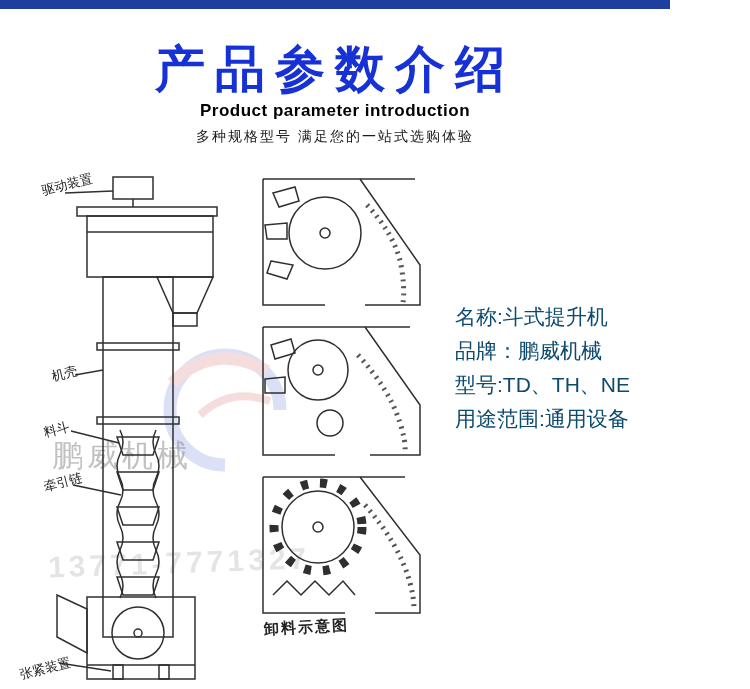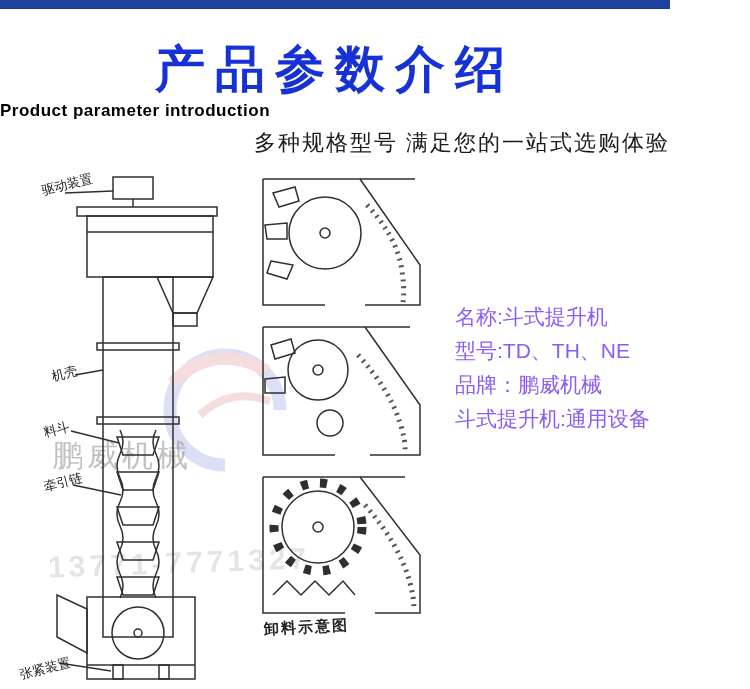--- a/index.html
+++ b/index.html
@@ -6,26 +6,26 @@
   #app{
     position:relative;width:670px;height:689px;background:#ffffff;overflow:hidden;
     font-family:"Liberation Sans","DejaVu Sans",sans-serif;
   }
   .top-bar{position:absolute;left:0;top:0;width:750px;height:9px;background:#1e3f9e;}
   .title{
     position:absolute;left:0;right:0;top:36px;text-align:center;
     font-size:50px;font-weight:900;color:#1632d6;letter-spacing:10px;
   }
   .subtitle-en{
-    position:absolute;left:0;right:0;top:101px;
+    position:absolute;left:0;right:0;top:101px;text-align:center;
     font-size:17px;font-weight:700;color:#000;letter-spacing:0.5px;
   }
   .tagline{
-    position:absolute;left:0;right:0;top:128px;text-align:right;
-    font-size:22px;color:#1a1a1a;letter-spacing:2px;
+    position:absolute;left:0;right:0;top:128px;text-align:center;
+    font-size:14px;color:#1a1a1a;letter-spacing:2px;
   }
   .pill{
     position:absolute;left:678px;top:89px;width:42px;height:12px;
     border:3px solid #2a52cc;border-radius:8px;background:#fff;
   }
   .dots{
     position:absolute;left:684px;top:126px;color:#8a8a8a;
     font-size:13px;letter-spacing:5px;
   }
   .diagram-svg{position:absolute;left:25px;top:165px;}
@@ -36,21 +36,21 @@
   .dlabel.drive{left:42px;top:182px;}
   .dlabel.casing{left:52px;top:368px;}
   .dlabel.hopper{left:44px;top:424px;}
   .dlabel.chain{left:44px;top:478px;}
   .dlabel.tension{left:20px;top:666px;}
   .discharge-caption{
     position:absolute;left:264px;top:618px;font-size:15px;font-weight:700;color:#222;
     transform:rotate(-3deg);letter-spacing:2px;
   }
   .specs{position:absolute;left:455px;top:300px;width:290px;}
-  .spec-line{display:block;font-size:21px;color:#8b5cf6;line-height:34px;white-space:nowrap;}
+  .spec-line{display:block;font-size:21px;color:#0c4a6e;line-height:34px;white-space:nowrap;}
   .wm-logo{position:absolute;left:140px;top:335px;opacity:0.16;}
   .wm-brand{
     position:absolute;left:52px;top:426px;font-size:31px;font-weight:400;color:#777;
     opacity:0.45;letter-spacing:4px;white-space:nowrap;margin-top:9px;
   }
   .wm-number{
     position:absolute;left:48px;top:546px;font-size:30px;font-weight:700;color:#000;
     opacity:0.10;letter-spacing:4px;transform:rotate(-2deg);white-space:nowrap;
   }
 </style>
@@ -154,18 +154,18 @@
 
   <span class="dlabel drive">驱动装置</span>
   <span class="dlabel casing">机壳</span>
   <span class="dlabel hopper">料斗</span>
   <span class="dlabel chain">牵引链</span>
   <span class="dlabel tension">张紧装置</span>
   <span class="discharge-caption">卸料示意图</span>
 
   <div class="specs">
     <span class="spec-line">名称:斗式提升机</span>
+    <span class="spec-line">品牌：鹏威机械</span>
     <span class="spec-line">型号:TD、TH、NE</span>
-    <span class="spec-line">品牌：鹏威机械</span>
-    <span class="spec-line">斗式提升机:通用设备</span>
+    <span class="spec-line">用途范围:通用设备</span>
   </div>
 
 </div>
 
 </body></html>

